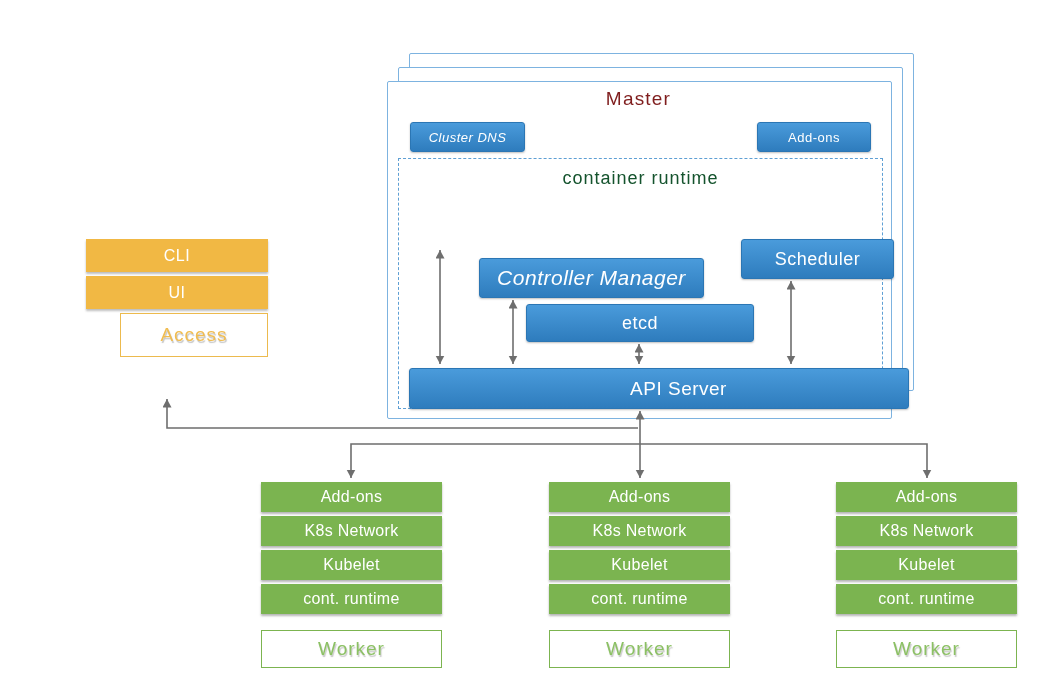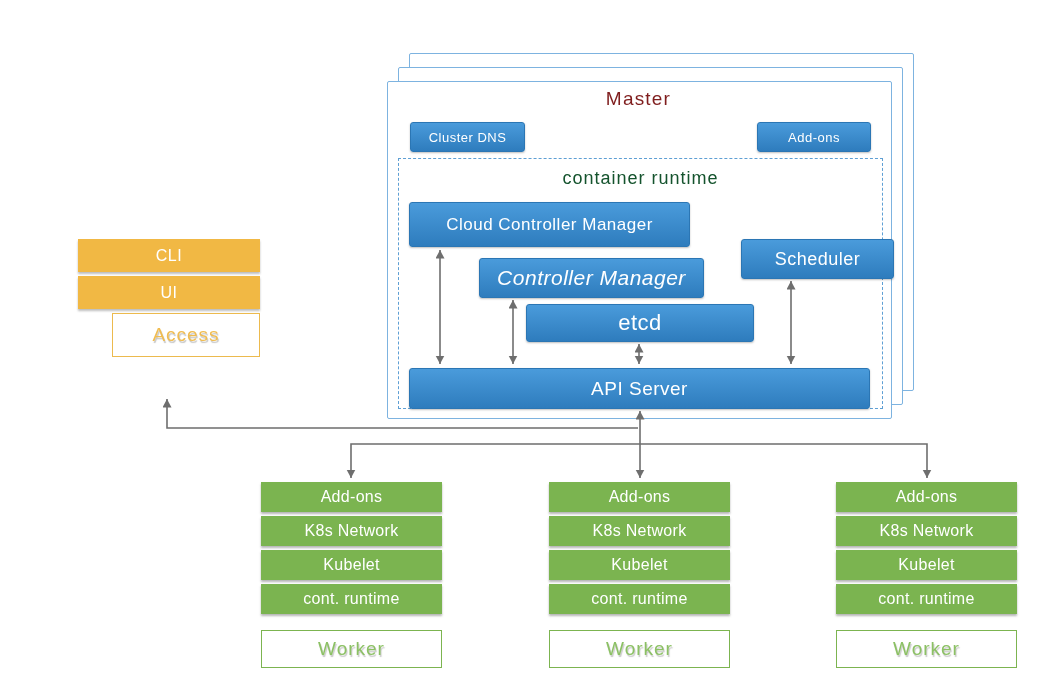--- a/index.html
+++ b/index.html
@@ -23,21 +23,21 @@
   .layer-mid{left:398px;top:67px;}
   .layer-front{left:387px;top:81px;}
   .master-title{position:absolute;left:387px;top:88px;width:503px;text-align:center;
     color:#7f1d1d;font-size:19px;letter-spacing:1.2px;}
   .dashed-box{position:absolute;left:398px;top:158px;width:485px;height:251px;
     border:1.5px dashed #5e9fd4;box-sizing:border-box;}
   .cr-title{position:absolute;left:398px;top:168px;width:485px;text-align:center;
     color:#14532d;font-size:18px;letter-spacing:1px;}
   
   .stack{position:absolute;display:flex;flex-direction:column;gap:4px;}
-  .access-stack{left:78px;top:239px;width:182px;text-align:right;}
+  .access-stack{left:86px;top:239px;width:182px;text-align:right;}
   .access-row{height:33px;background:#f1b844;color:#ffffff;font-size:16px;
     display:flex;align-items:center;justify-content:center;letter-spacing:.5px;
     box-shadow:0 2px 2px rgba(110,110,110,.45);}
   .access-footer{height:42px;background:#ffffff;border:1.5px solid #ecba4e;
     color:#f0bc50;font-size:19px;letter-spacing:1px;
     display:flex;align-items:center;justify-content:center;
     text-shadow:1px 1.5px 1px rgba(150,150,150,.55);margin-left:34px;}
   
   .worker-stack{top:482px;width:181px;}
   .ws1{left:261px;} .ws2{left:549px;} .ws3{left:836px;}
@@ -62,31 +62,30 @@
     <div class="access-row">UI</div>
     <div class="access-footer">Access</div>
   </div>
 
   <div class="master-layer layer-back"></div>
   <div class="master-layer layer-mid"></div>
   <div class="master-layer layer-front"></div>
 
   <div class="master-title">Master</div>
 
-  <div class="blue-box" style="left:410px;top:122px;width:113px;height:28px;font-size:13px;">Cluster DNS</div>
+  <div class="blue-box" style="left:410px;top:122px;width:113px;height:28px;font-size:13px;font-style:italic;">Cluster DNS</div>
   <div class="blue-box" style="left:757px;top:122px;width:112px;height:28px;font-size:13px;">Add-ons</div>
 
   <div class="dashed-box"></div>
   <div class="cr-title">container runtime</div>
 
-  <div class="blue-box" style="left:409px;top:202px;width:279px;height:43px;font-size:17px;">Cloud Controller Manager</div>
   <div class="blue-box" style="left:717px;top:239px;width:151px;height:38px;font-size:18px;margin-left:24px;">Scheduler</div>
   <div class="blue-box" style="left:479px;top:258px;width:223px;height:38px;font-size:21px;font-style:italic;">Controller Manager</div>
-  <div class="blue-box" style="left:526px;top:304px;width:226px;height:36px;font-size:22px;">etcd</div>
-  <div class="blue-box" style="left:409px;top:368px;width:459px;height:39px;font-size:19px;">API Server</div>
+  <div class="blue-box" style="left:526px;top:304px;width:226px;height:36px;font-size:18px;">etcd</div>
+  <div class="blue-box" style="left:409px;top:368px;width:459px;height:39px;font-size:19px;padding-left:39px;">API Server</div>
 
   <div class="stack worker-stack ws1">
     <div class="worker-row">Add-ons</div>
     <div class="worker-row">K8s Network</div>
     <div class="worker-row">Kubelet</div>
     <div class="worker-row">cont. runtime</div>
     <div class="worker-footer">Worker</div>
   </div>
   <div class="stack worker-stack ws2">
     <div class="worker-row">Add-ons</div>

